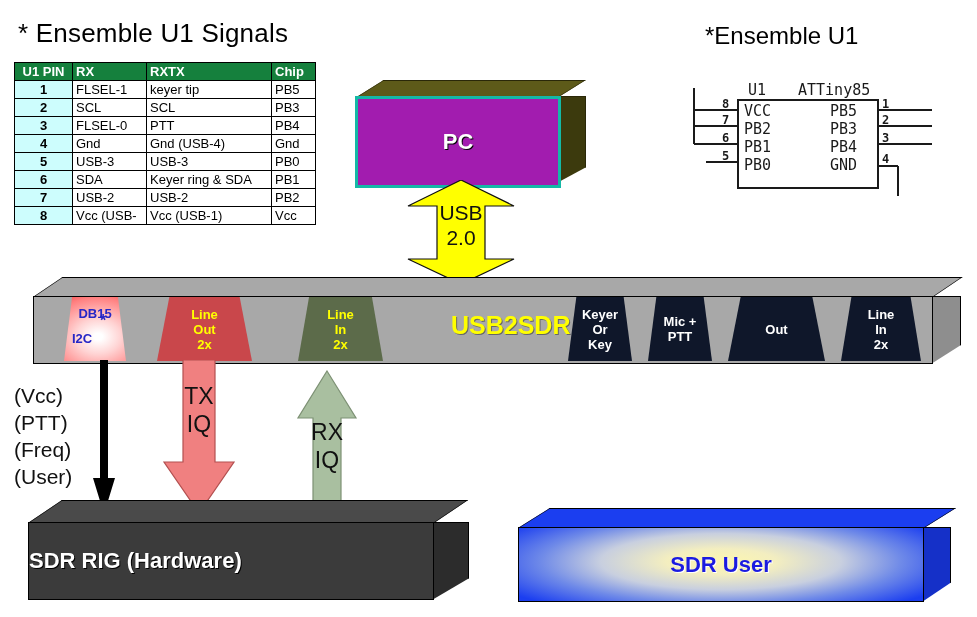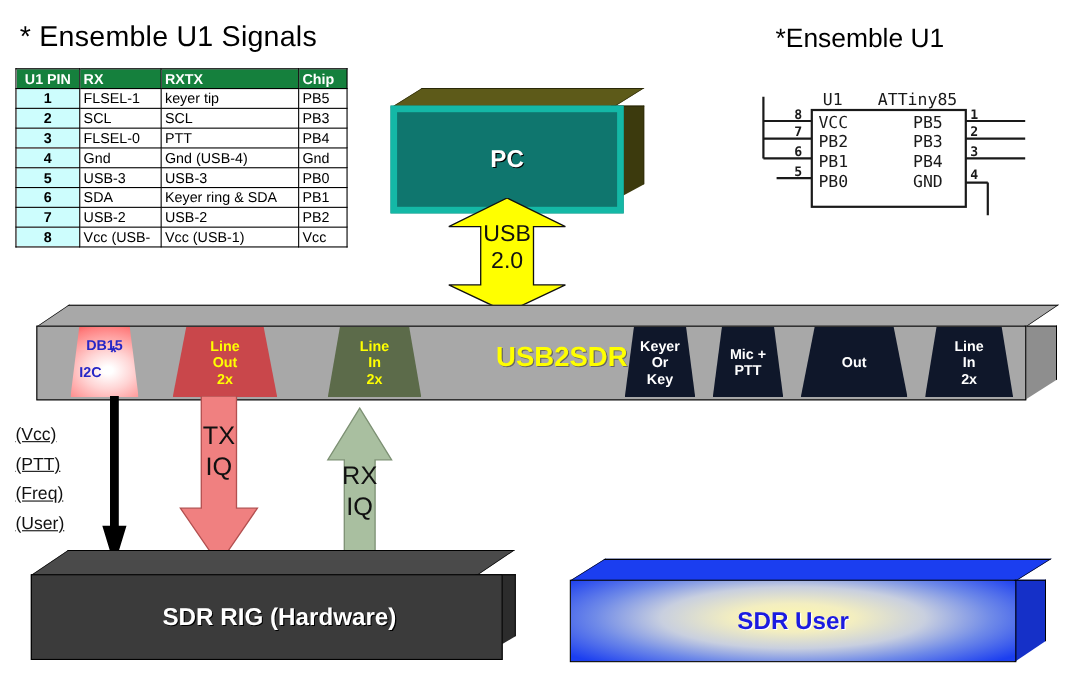--- a/index.html
+++ b/index.html
@@ -42,21 +42,21 @@
   .col-chip{width:44px;}
   #signal-table td.clip{max-width:74px;}
 
   
   #chip-schematic{left:692px;top:78px;width:252px;height:118px;}
 
   
   #pc-box{left:355px;top:80px;width:230px;height:102px;}
   #pc-box .face{
     position:absolute;left:0;top:16px;width:200px;height:86px;
-    background:#0f766e;border:6px solid #14b8a6;
+    background:#a21caf;border:3px solid #14b8a6;
     display:flex;align-items:center;justify-content:center;
   }
   #pc-box .top{
     position:absolute;left:0;top:0;width:200px;height:17px;
     background:#5d5a19;
     border:1px solid #2a2808;border-bottom:none;
     transform:skewX(-58deg);transform-origin:bottom left;
   }
   #pc-box .side{
     position:absolute;left:200px;top:16px;width:30px;height:86px;
@@ -132,34 +132,34 @@
   }
   #rx-arrow{left:296px;top:370px;width:62px;height:145px;}
   #rx-label{
     position:absolute;left:0;top:48px;width:62px;text-align:center;
     font-size:23px;color:#111;line-height:28px;
   }
   #db15-arrow{left:92px;top:360px;width:24px;height:155px;}
 
   
   #side-labels{
-    left:14px;top:382px;font-size:16px;color:#111;line-height:27px;text-decoration:underline;
+    left:14px;top:382px;font-size:21px;color:#111;line-height:27px;
   }
 
   
   #rig-box{left:28px;top:500px;width:440px;height:98px;}
   #rig-box .top{
     position:absolute;left:0;top:0;width:404px;height:22px;
     background:#4a4a4a;border:1px solid #000;border-bottom:none;
     transform:skewX(-56deg);transform-origin:bottom left;
   }
   #rig-box .face{
     position:absolute;left:0;top:22px;width:404px;height:76px;
     background:#3b3b3b;border:1px solid #000;
-    display:flex;align-items:center;justify-content:center;padding-left:23px;
+    display:flex;align-items:center;
   }
   #rig-box .side{
     position:absolute;left:404px;top:22px;width:36px;height:76px;
     background:#2c2c2c;border:1px solid #000;border-left:none;
     clip-path:polygon(0 0,100% -30%,100% 72%,0 100%);
   }
   #rig-label{
     font-size:22px;font-weight:bold;color:#fff;
     text-shadow:1px 1px 0 #000;white-space:nowrap;
   }

